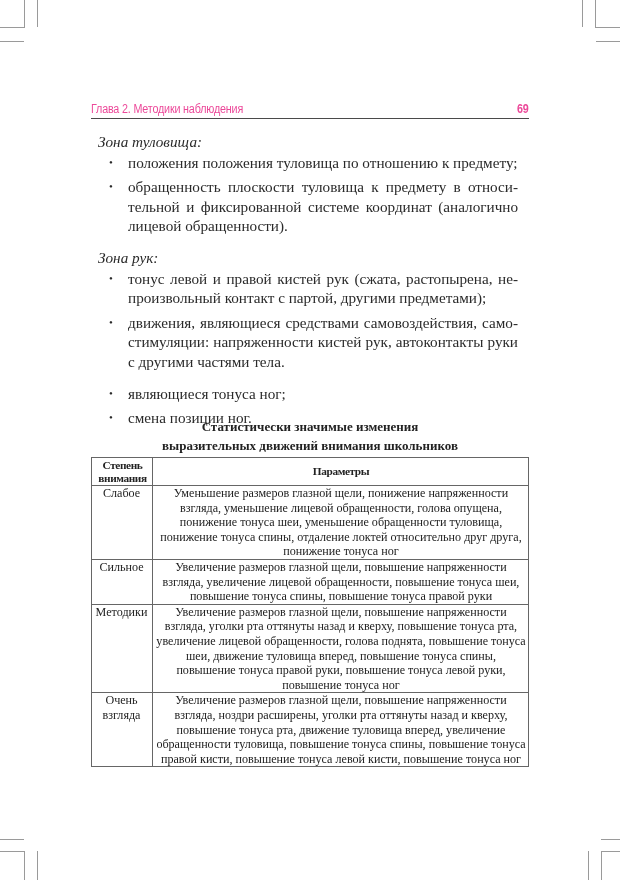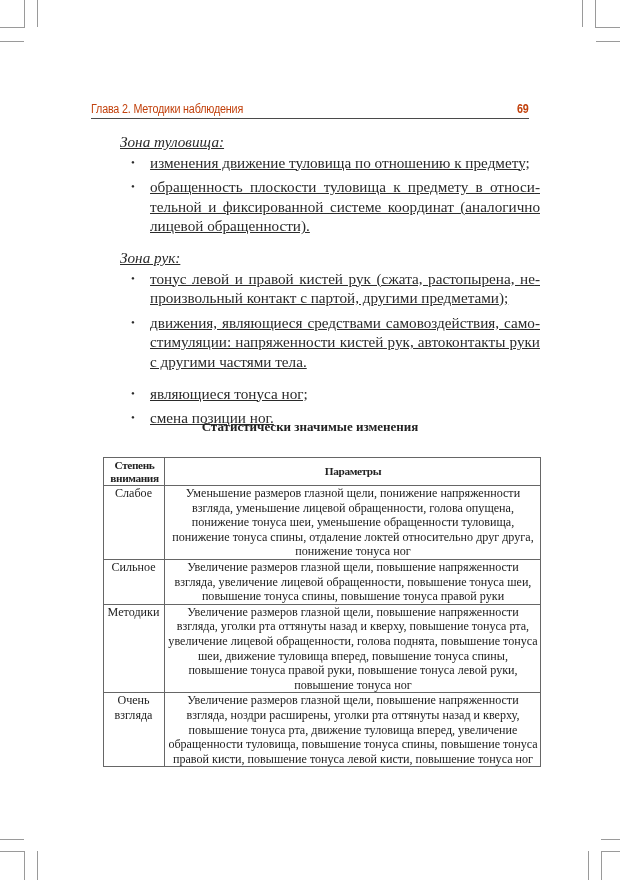--- a/index.html
+++ b/index.html
@@ -23,21 +23,21 @@
     
     .running-header {
       position: absolute;
       left: 91px;
       top: 101px;
       width: 438px;
       height: 17px;
       border-bottom: 1px solid #4a4a4a;
       font-family: "Liberation Sans", "DejaVu Sans", sans-serif;
       font-size: 12.5px;
-      color: #c2410c;
+      color: #ec4899;
       letter-spacing: -0.2px;
     }
     .running-header .chapter {
       position: absolute;
       left: 0;
       top: 1px;
       transform: scaleX(0.86);
       transform-origin: left center;
     }
     .running-header .page-num {
@@ -45,26 +45,25 @@
       right: 0;
       top: 1px;
       font-weight: bold;
       transform: scaleX(0.86);
       transform-origin: right center;
     }
 
     
     .content {
       position: absolute;
-      left: 120px;
+      left: 98px;
       top: 132px;
       width: 420px;
       font-size: 15.2px;
       line-height: 19.6px;
-      text-decoration: underline;
     }
     .zone-title {
       font-style: italic;
       margin: 0 0 1px 0;
     }
     .zone-block { margin-bottom: 12px; }
     ul.bullets {
       list-style: none;
       margin: 0;
       padding: 0;
@@ -99,21 +98,20 @@
       position: absolute;
       left: 91px;
       top: 457px;
       width: 438px;
       border-collapse: collapse;
       font-family: "Liberation Serif", "DejaVu Serif", serif;
       font-size: 12.1px;
       line-height: 14.6px;
       color: #222;
       border: 1px solid #555;
-      margin-left: 12px;
     }
     table.params th, table.params td {
       border: 1px solid #666;
       vertical-align: top;
       padding: 0 2px 0 3px;
       text-align: center;
     }
     table.params th {
       font-weight: bold;
       text-align: center;
@@ -151,41 +149,42 @@
 
 <div class="running-header">
   <span class="chapter">Глава 2. Методики наблюдения</span>
   <span class="page-num">69</span>
 </div>
 
 <div class="content">
   <div class="zone-block">
     <div class="zone-title">Зона туловища:</div>
     <ul class="bullets">
-      <li><span class="bullet">•</span><span>изменения движение туловища по отношению к предмету;</span></li>
+      <li><span class="bullet">•</span><span>положения положения туловища по отношению к предмету;</span></li>
       <li><span class="bullet">•</span><span>обращенность плоскости туловища к предмету в относи­тельной и фиксированной системе координат (аналогично лицевой обращенности).</span></li>
     </ul>
   </div>
   <div class="zone-block">
     <div class="zone-title">Зона рук:</div>
     <ul class="bullets">
       <li><span class="bullet">•</span><span>тонус левой и правой кистей рук (сжата, растопырена, не­произвольный контакт с партой, другими предметами);</span></li>
       <li><span class="bullet">•</span><span>движения, являющиеся средствами самовоздействия, само­стимуляции: напряженности кистей рук, автоконтакты руки с другими частями тела.</span></li>
     </ul>
   </div>
   <div class="zone-block">
     <ul class="bullets">
       <li><span class="bullet">•</span><span>являющиеся тонуса ног;</span></li>
       <li><span class="bullet">•</span><span>смена позиции ног.</span></li>
     </ul>
   </div>
 </div>
 
 <div class="table-title">
   <div>Статистически значимые изменения</div>
+  <div>выразительных движений внимания школьников</div>
 </div>
 
 <table class="params">
   <thead>
     <tr>
       <th style="width:55px;">Степень внимания</th>
       <th>Параметры</th>
     </tr>
   </thead>
   <tbody>

